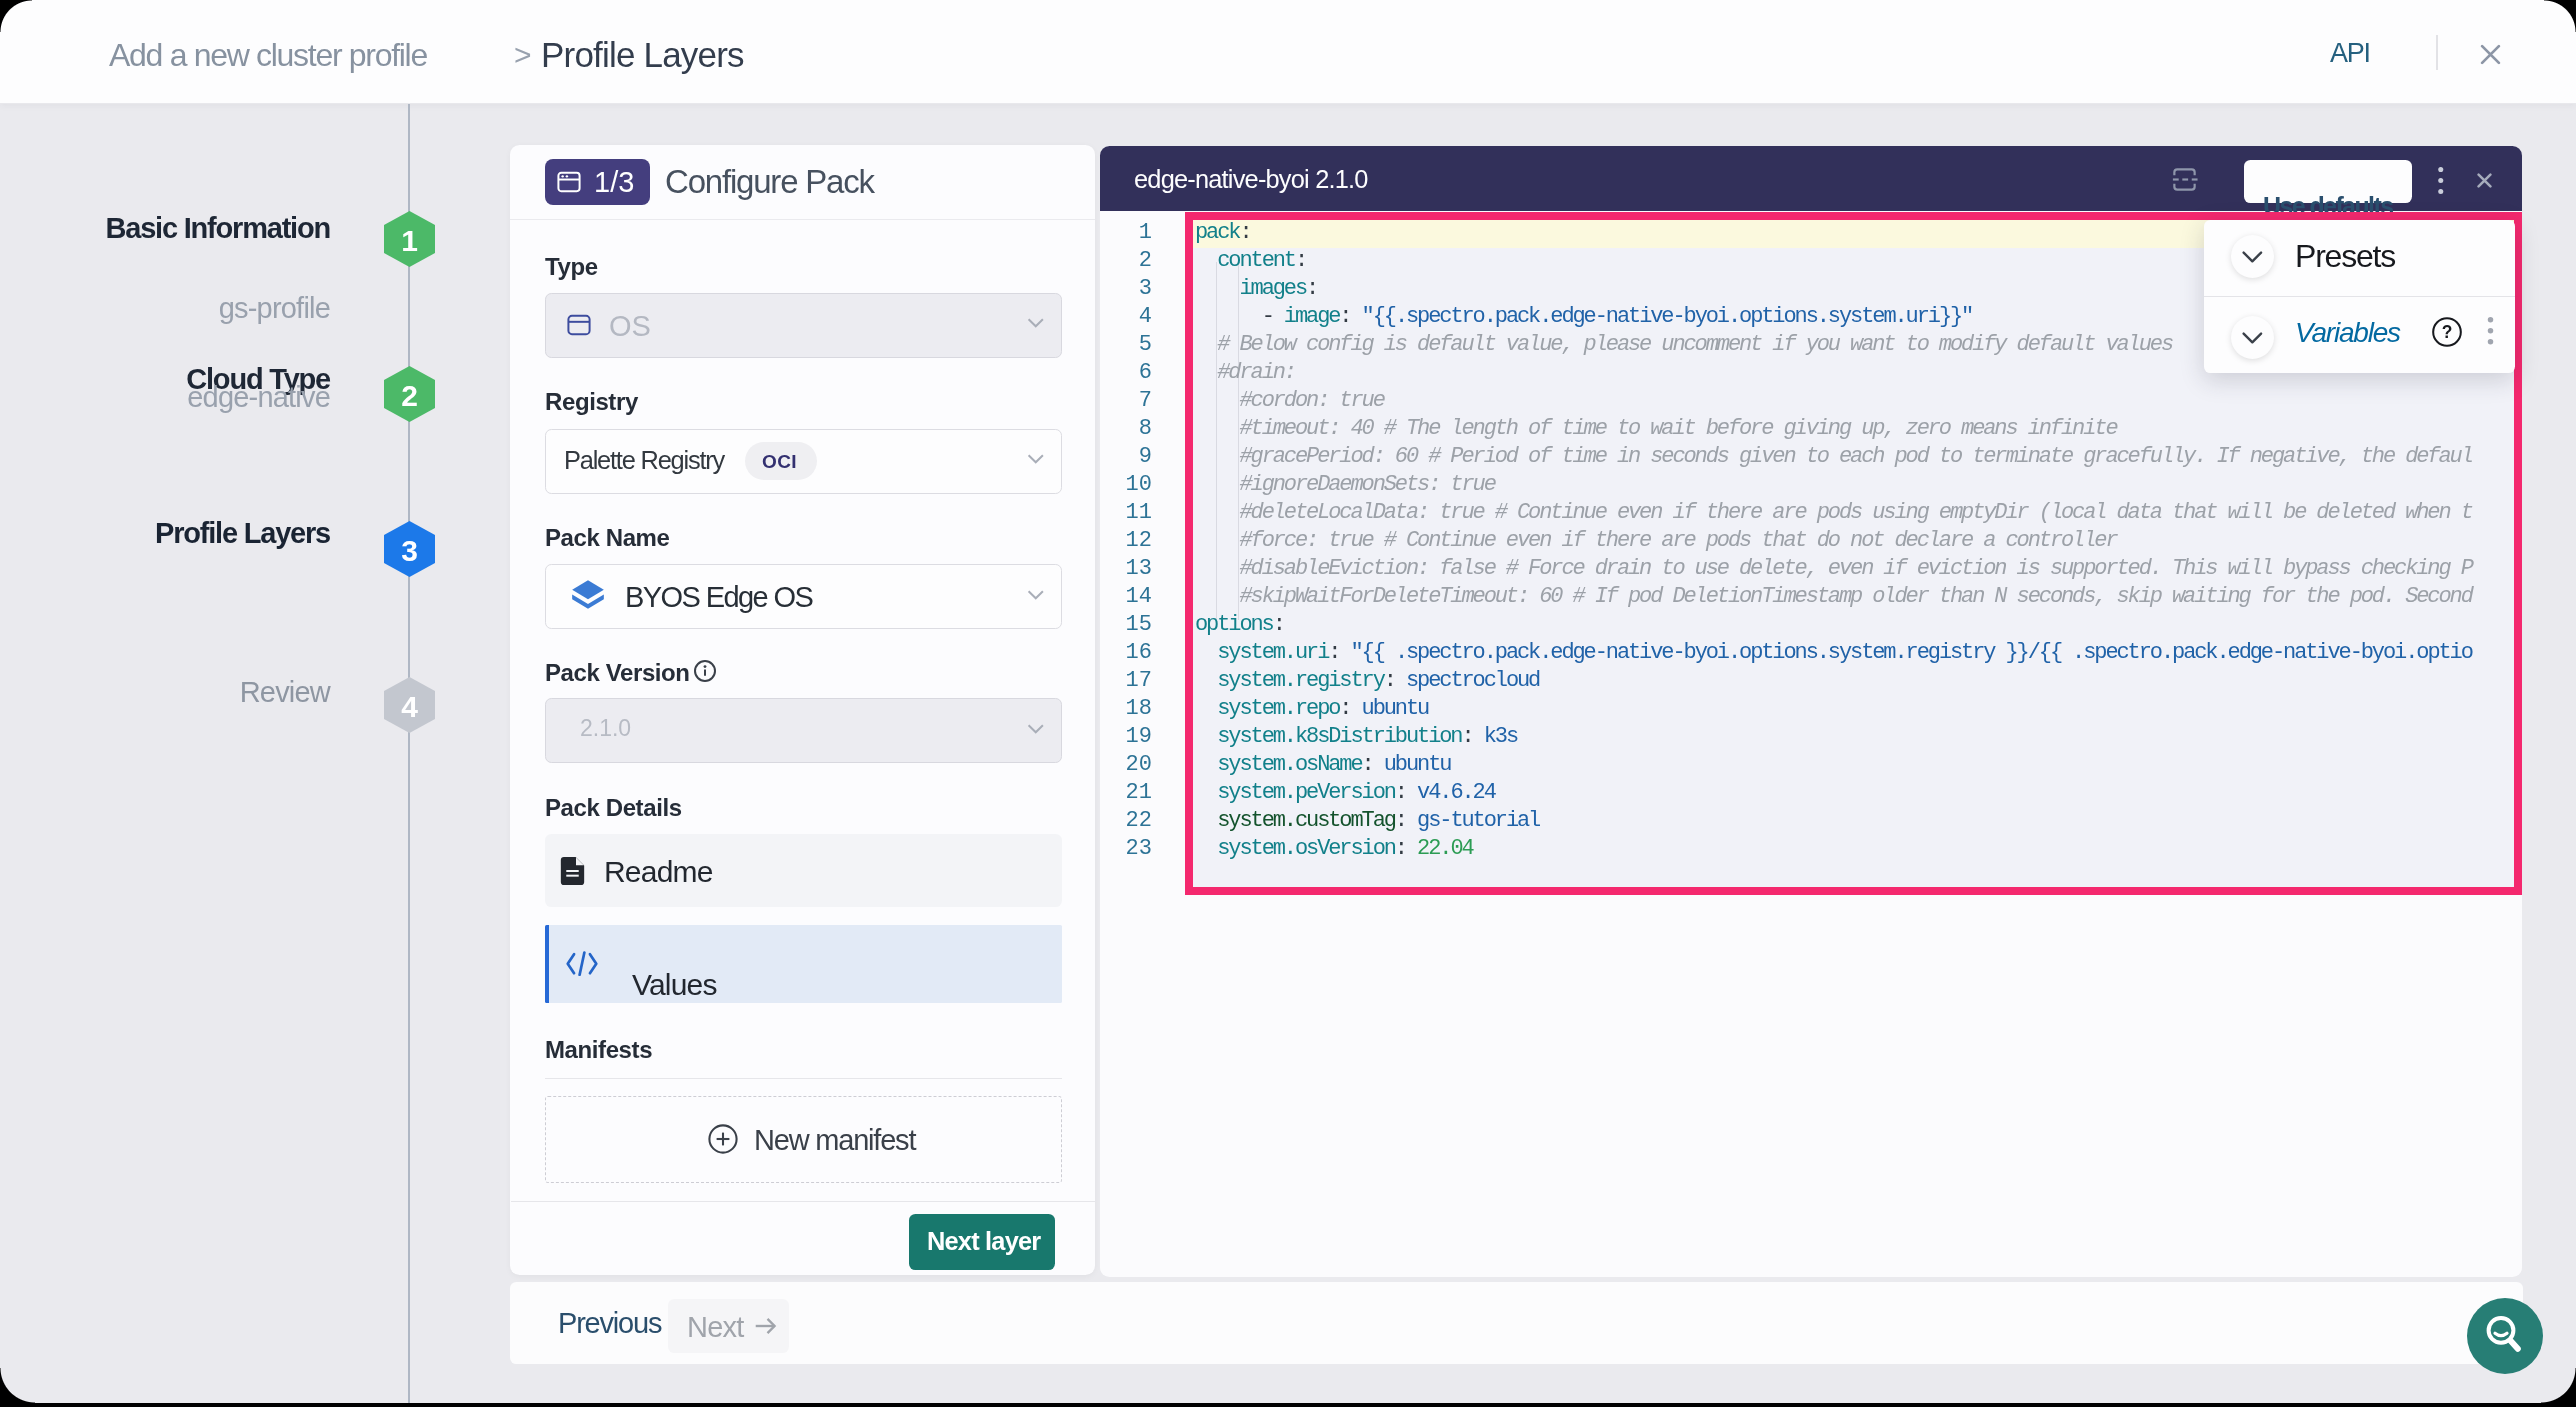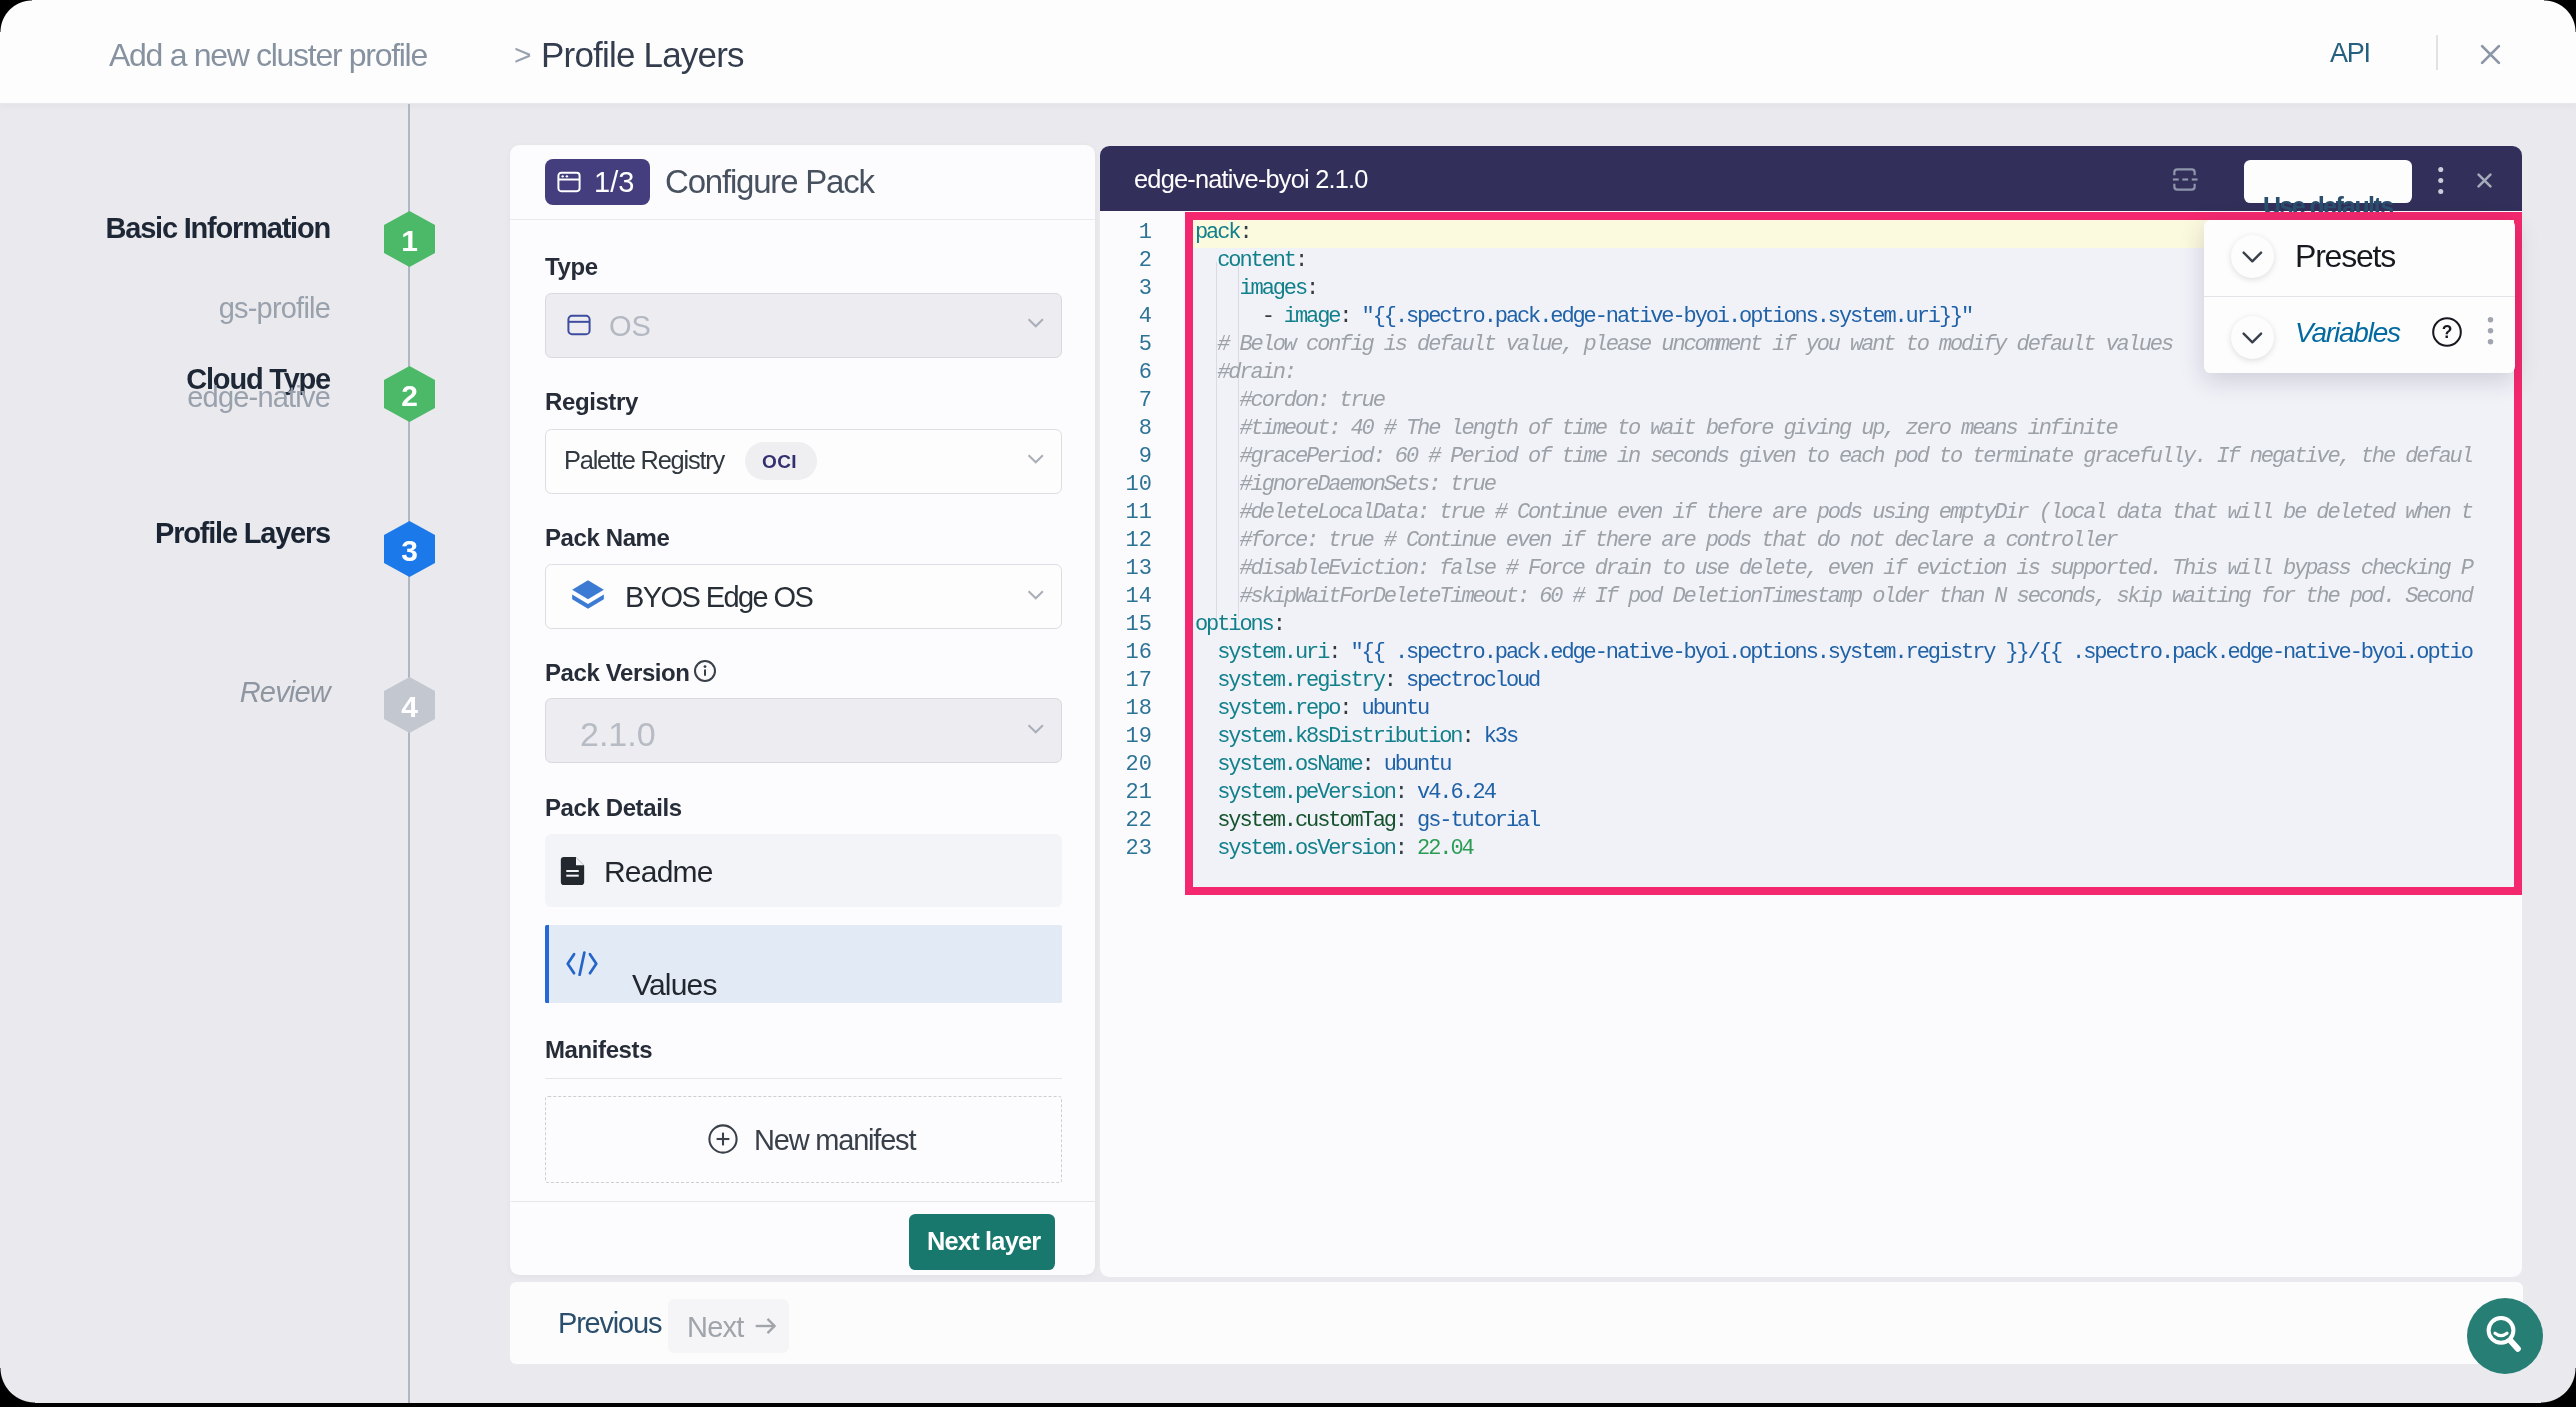--- a/index.html
+++ b/index.html
@@ -27,21 +27,21 @@
     <path d="M8 8 L30 30 M30 8 L8 30" stroke="#8D96A6" stroke-width="3.6" stroke-linecap="round"></path>
   </svg>
 
 <div class="abs" style="left:408px;top:104px;width:2.4px;height:1303px;background:#AFB7C4;"></div>
 
 <div class="txt" style="right:2246px;top:214px;font-size:29px;letter-spacing:-1.2px;font-weight:700;color:#1E2735;">Basic Information</div>
 <div class="txt" style="right:2246px;top:253px;font-size:29px;letter-spacing:-0.8px;color:#99A1AD;margin-top:41px;">gs-profile</div>
 <div class="txt" style="right:2246px;top:365px;font-size:29px;letter-spacing:-1.2px;font-weight:700;color:#1E2735;">Cloud Type</div>
 <div class="txt" style="right:2246px;top:383px;font-size:29px;letter-spacing:-0.8px;color:#99A1AD;">edge-native</div>
 <div class="txt" style="right:2246px;top:519px;font-size:29px;letter-spacing:-1.2px;font-weight:700;color:#1A2433;">Profile Layers</div>
-<div class="txt" style="right:2246px;top:678px;font-size:29px;letter-spacing:-0.8px;color:#8E96A2;font-style:italic;">Review</div>
+<div class="txt" style="right:2246px;top:678px;font-size:29px;letter-spacing:-0.8px;color:#8E96A2;">Review</div>
 
 <div class="hex" style="left:384px;top:211px;background:#4CB968;"></div>
 <div class="hex" style="left:384px;top:366px;background:#4CB968;"></div>
 <div class="hex" style="left:384px;top:521px;background:#1C79E9;"></div>
 <div class="hex" style="left:384px;top:677px;background:#C3C7CF;"></div>
 <div class="hexnum" style="left:384px;top:224px;">1</div>
 <div class="hexnum" style="left:384px;top:379px;">2</div>
 <div class="hexnum" style="left:384px;top:534px;">3</div>
 <div class="hexnum" style="left:384px;top:690px;">4</div>
 
@@ -93,21 +93,21 @@
 
 <svg class="abs" style="left:569px;top:577px;" width="38" height="38" viewBox="0 0 48 48">
   <path d="M24 4 L44 16 L24 28 L4 16 Z" fill="#3B7BD4"></path>
   <path d="M4 22 L24 34 L44 22 L44 28 L24 40 L4 28 Z" fill="#3B7BD4"></path>
 </svg>
 <div class="txt" style="left:625px;top:583px;font-size:29px;letter-spacing:-1.6px;color:#272E36;">BYOS Edge OS</div>
 <svg class="abs chev" style="left:1027px;top:588px;" viewBox="0 0 22 17" width="17.5" height="13.5">
     <polyline points="2,4 11,13 20,4" fill="none" stroke="#A9AEB8" stroke-width="2.5"></polyline>
   </svg>
 
-<div class="txt" style="left:580px;top:717px;font-size:34px;color:#B7BBC4;">2.1.0</div>
+<div class="txt" style="left:580px;top:717px;font-size:23px;color:#B7BBC4;">2.1.0</div>
 <svg class="abs chev" style="left:1027px;top:722px;" viewBox="0 0 22 17" width="17.5" height="13.5">
     <polyline points="2,4 11,13 20,4" fill="none" stroke="#A9AEB8" stroke-width="2.5"></polyline>
   </svg>
 
 <div class="abs" style="left:545px;top:834px;width:517px;height:73px;background:#F3F4F7;border-radius:6.4px;"></div>
 <svg class="abs" style="left:560px;top:857px;" width="25" height="28" viewBox="0 0 32 36">
   <path d="M5 0 H20 L31 11 V32 a4 4 0 0 1 -4 4 H5 a4 4 0 0 1 -4 -4 V4 a4 4 0 0 1 4 -4 Z" fill="#23272E"></path>
   <path d="M20.5 0.5 L30.5 10.5 H20.5 Z" fill="#F3F4F7"></path>
   <line x1="8" y1="18" x2="24" y2="18" stroke="#F3F4F7" stroke-width="2.6"></line>
   <line x1="8" y1="24" x2="24" y2="24" stroke="#F3F4F7" stroke-width="2.6"></line>

